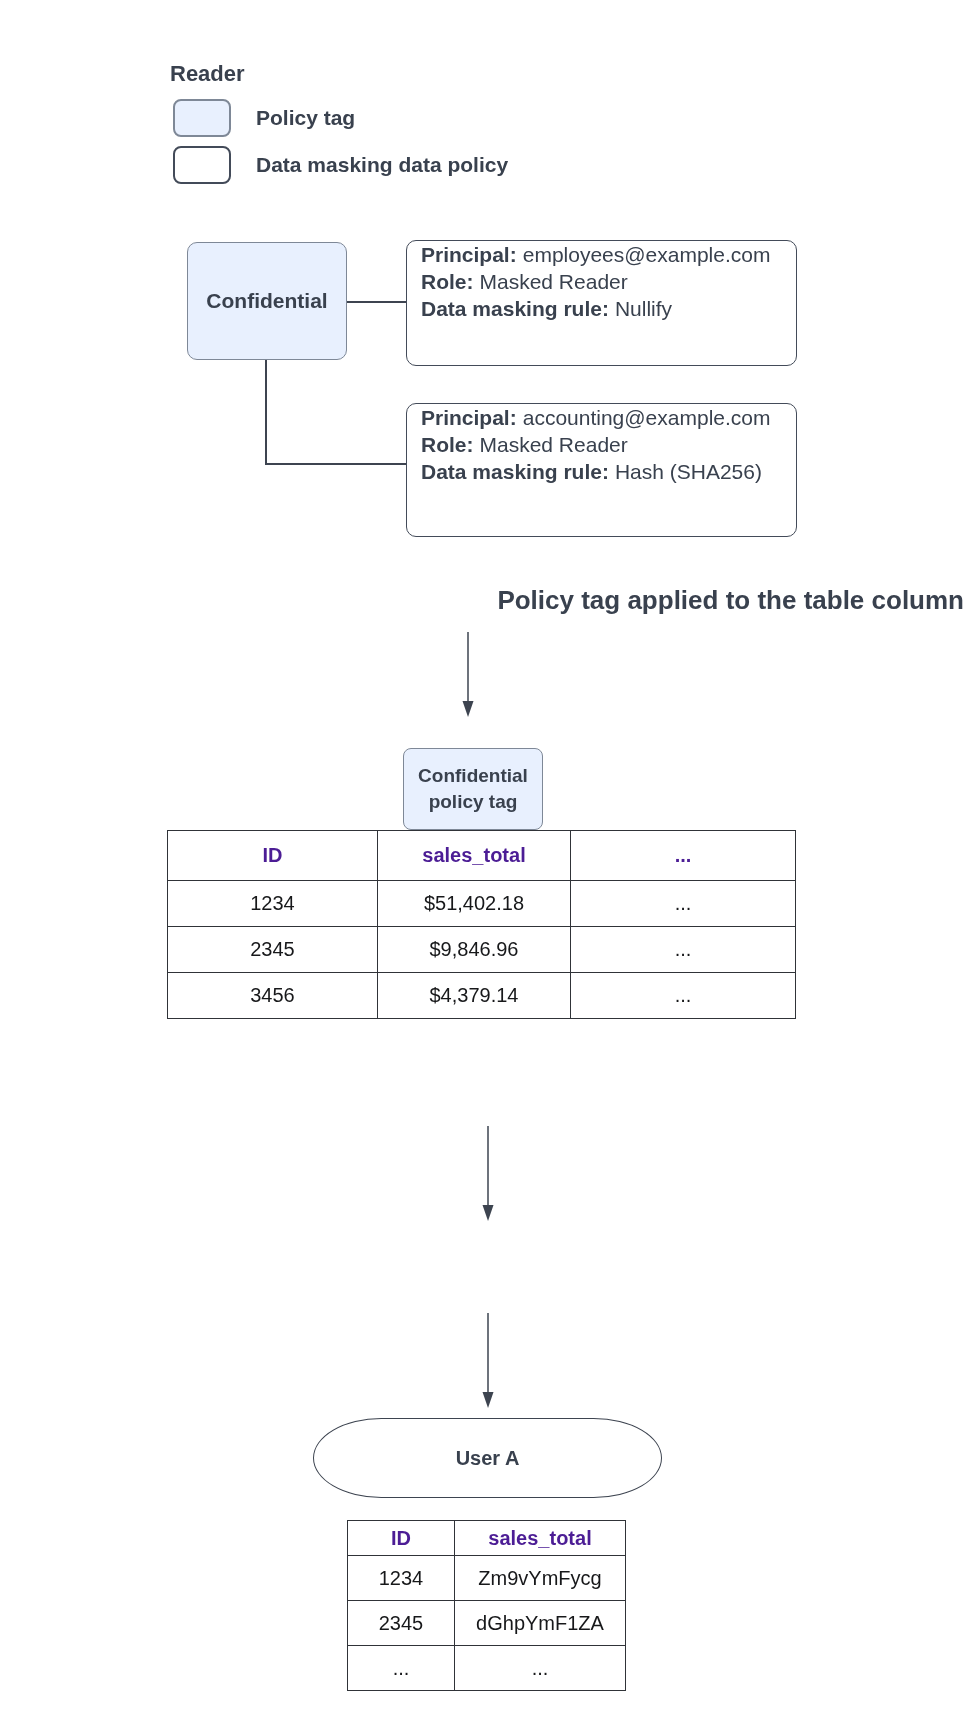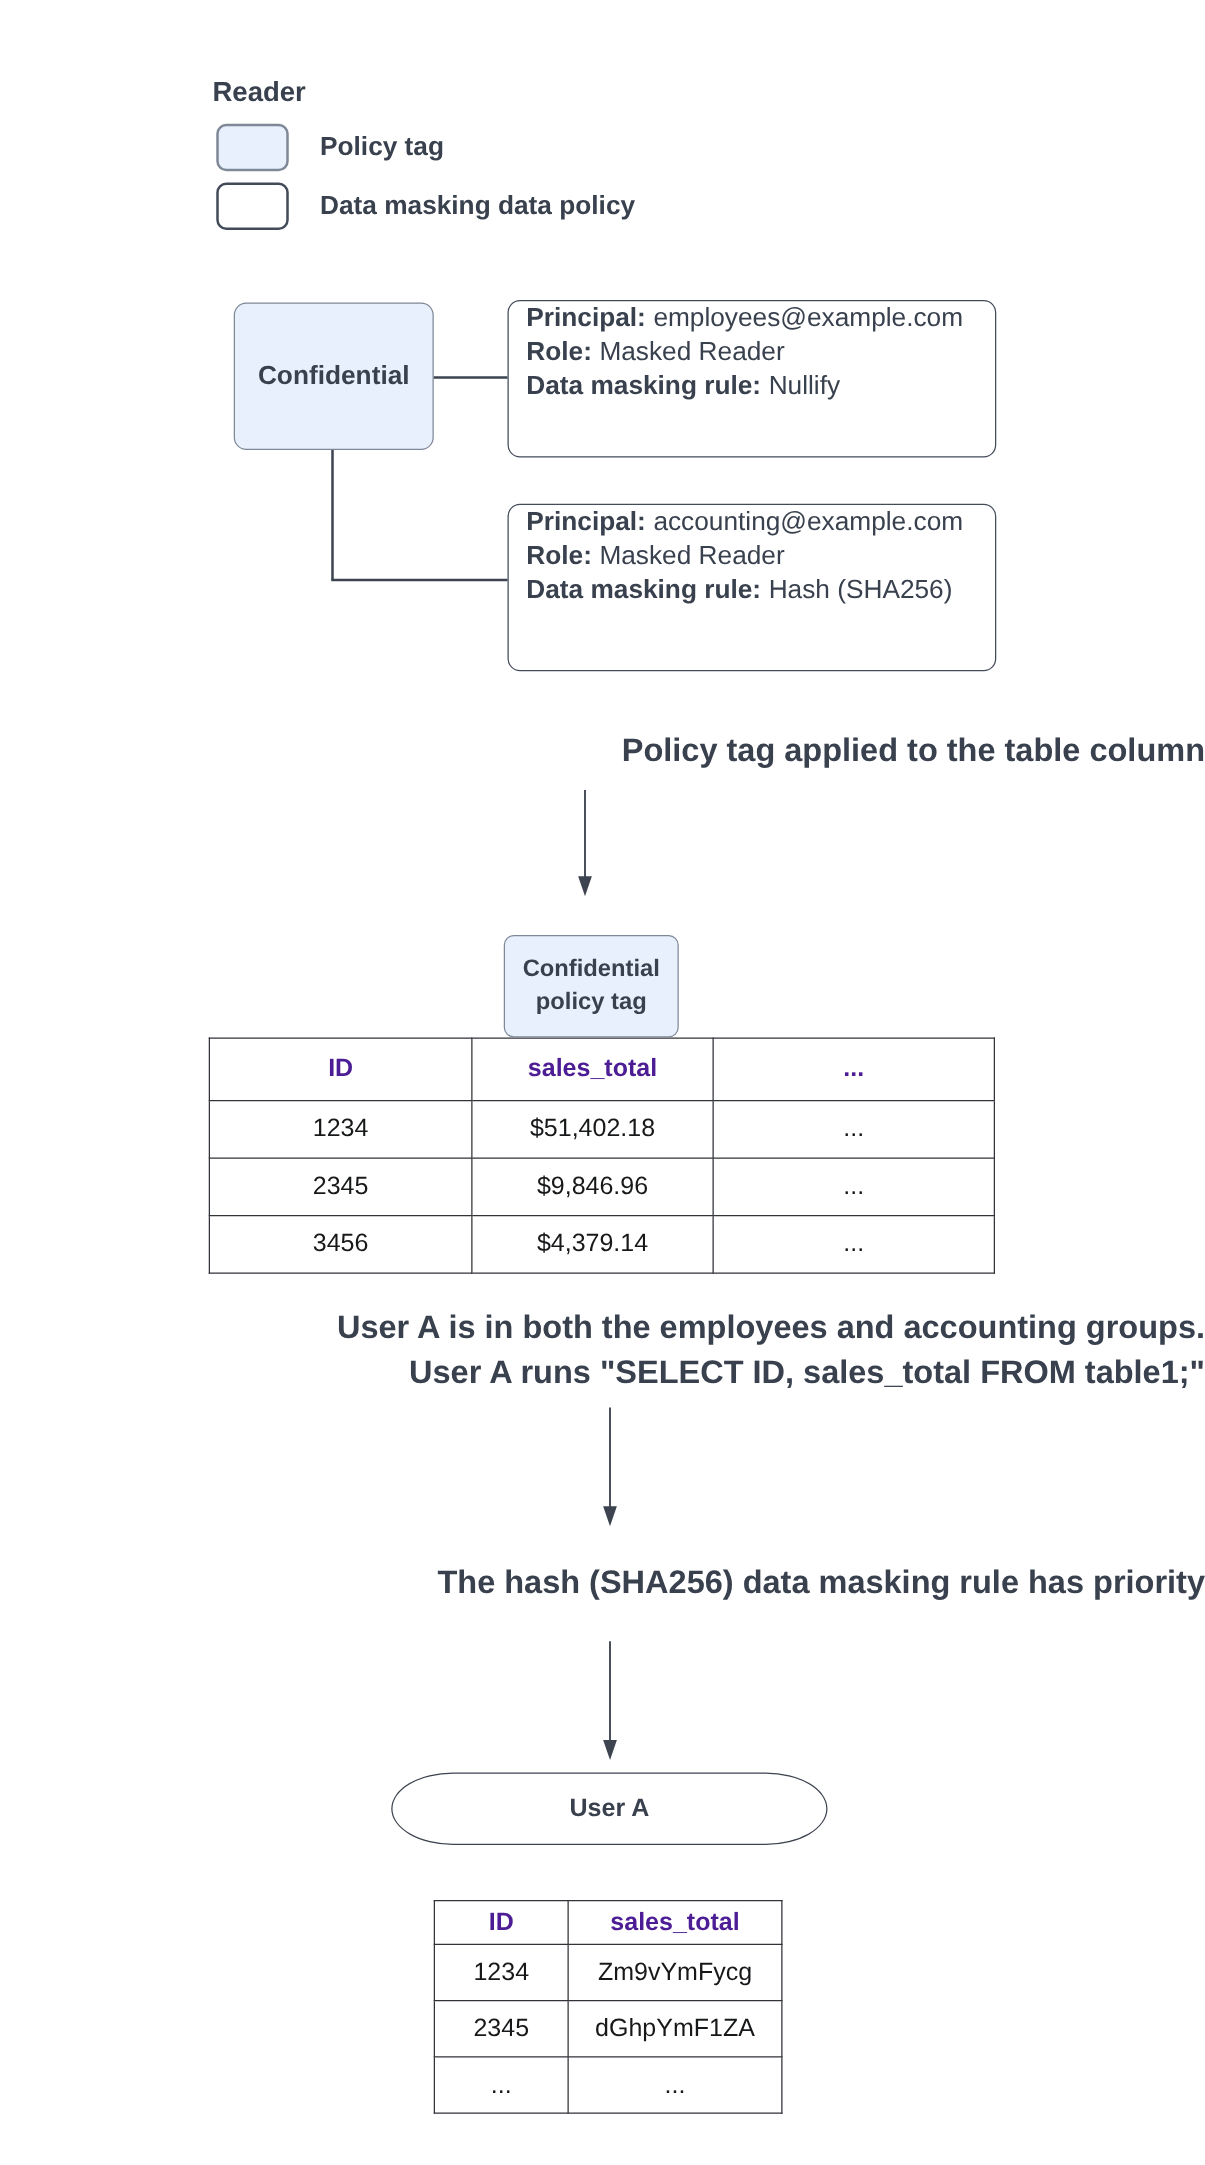--- a/index.html
+++ b/index.html
@@ -61,21 +61,21 @@
   }
   th{font-weight:bold;color:#4c1d95;}
   .tbl1{left:167px;top:830px;width:628px;}
   .tbl1 tr.hdr{height:50px;}
   .tbl1 tr.row{height:46px;}
   .tbl2{left:347px;top:1520px;width:278px;}
   .tbl2 tr.hdr{height:35px;}
   .tbl2 tr.row{height:45px;}
 
   .oval{
-    left:313px;top:1418px;width:349px;height:58px;background:#fff;
+    left:313px;top:1418px;width:349px;height:80px;background:#fff;
     border:1.5px solid var(--line);border-radius:70px / 41px;box-sizing:border-box;
     display:flex;align-items:center;justify-content:center;
     font-size:20px;font-weight:bold;
   }
   svg.arrow{position:absolute;overflow:visible;}
 </style>
 </head>
 <body>
 
 <div class="canvas">
@@ -142,31 +142,26 @@
       <td>...</td>
     </tr>
     <tr class="row">
       <td>3456</td>
       <td>$4,379.14</td>
       <td>...</td>
     </tr>
   </tbody>
     </table>
 
-  <div class="abs heading caption" style="top:1043px;">
-    <div>User A is in both the employees and accounting groups.</div>
-    <div>User A runs "SELECT ID, sales_total FROM table1;"</div>
-  </div>
 
   <svg class="arrow" style="left:480px;top:1126px;" width="16" height="95">
     <line x1="8" y1="0" x2="8" y2="81" stroke="#3d4450" stroke-width="1.5"></line>
     <polygon points="8,95 2.5,79 13.5,79" fill="#3d4450"></polygon>
   </svg>
 
-  <div class="abs heading" style="top:1250px;">The hash (SHA256) data masking rule has priority</div>
 
   <svg class="arrow" style="left:480px;top:1313px;" width="16" height="95">
     <line x1="8" y1="0" x2="8" y2="81" stroke="#3d4450" stroke-width="1.5"></line>
     <polygon points="8,95 2.5,79 13.5,79" fill="#3d4450"></polygon>
   </svg>
 
   <div class="abs oval">User A</div>
 
   <table class="abs tbl2">
     <colgroup>

